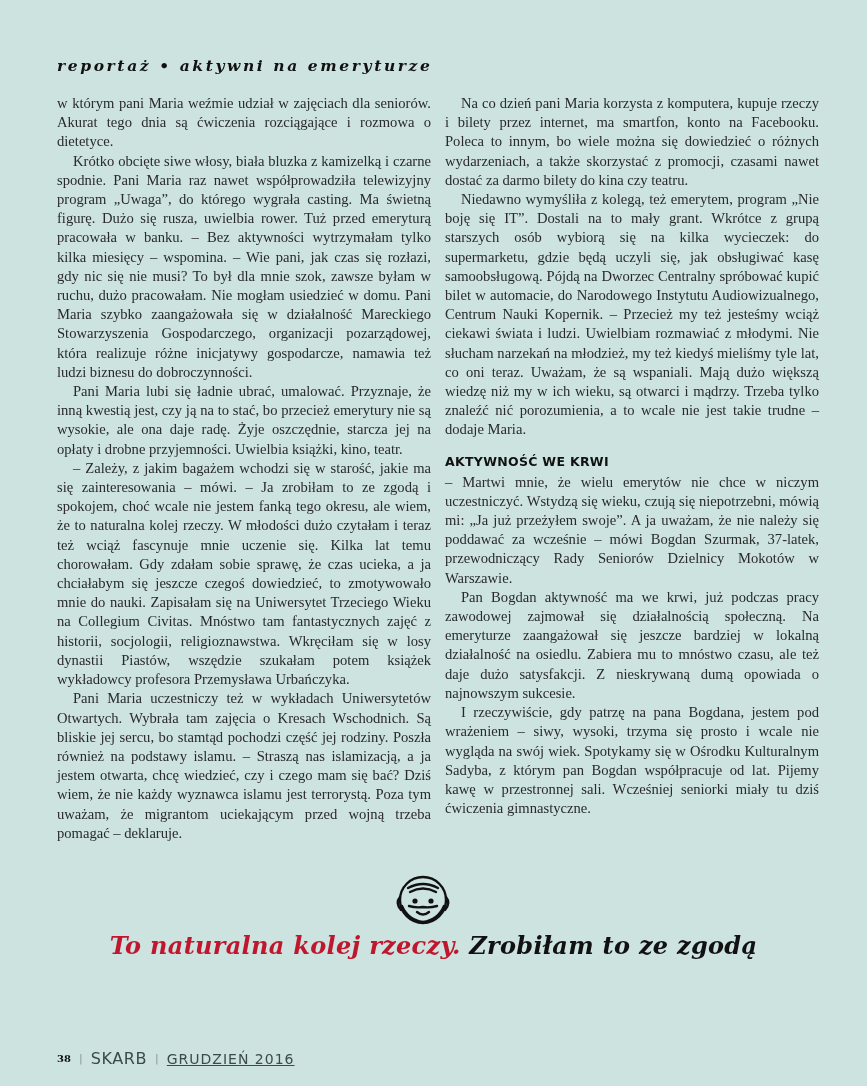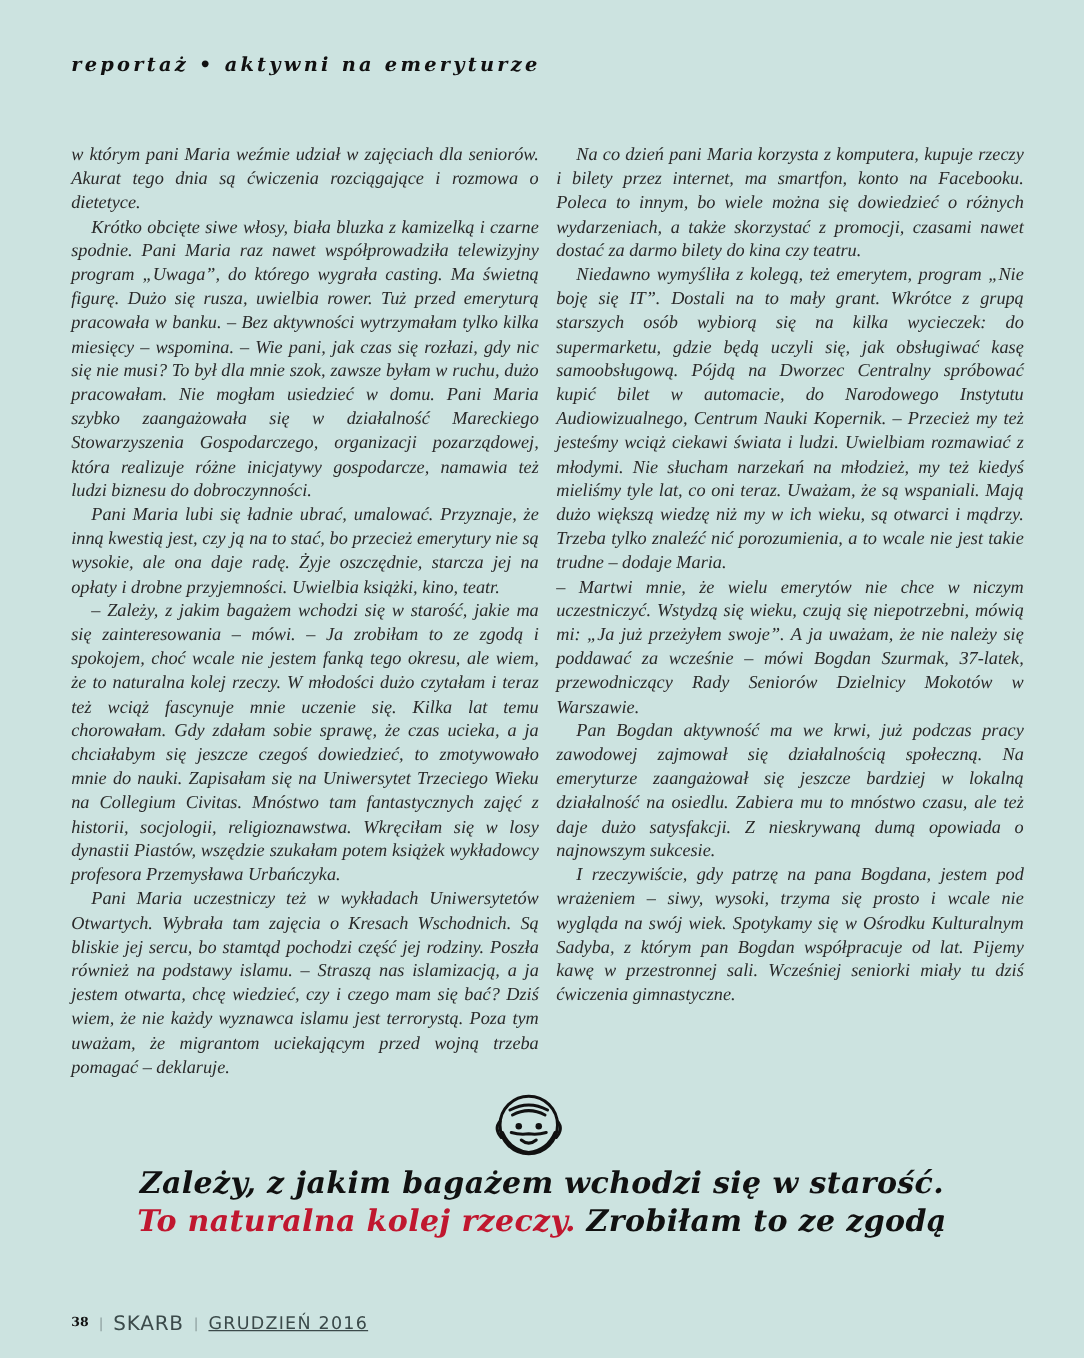--- a/index.html
+++ b/index.html
@@ -4,30 +4,30 @@
 <style>
   html, body { margin: 0; padding: 0; }
   body {
     width: 867px; height: 1086px; overflow: hidden;
     background: #cce3e0;
     font-family: "DejaVu Serif", serif;
     color: #2a2a2a;
     position: relative;
   }
   .header {
-    position: absolute; left: 57px; top: 42px;
+    position: absolute; left: 57px; top: 56px;
     font-family: "DejaVu Serif", serif;
     font-style: italic; font-weight: bold;
     font-size: 15.5px; letter-spacing: 2.6px; color: #111;
   }
   .col {
-    position: absolute; top: 115px; width: 374px;
+    position: absolute; top: 94px; width: 374px;
     font-family: "Liberation Serif", serif;
     font-size: 14.6px; line-height: 19.2px;
-    text-align: justify; hyphens: manual; font-style: italic;
+    text-align: justify; hyphens: manual;
   }
   .col.left { left: 57px; }
   .col.right { left: 445px; }
   .col p { margin: 0; text-indent: 16px; }
   .col p.noindent { text-indent: 0; }
   .col h3 {
     margin: 12px 0 2px 0;
     font-family: "DejaVu Sans", sans-serif;
     font-weight: bold; font-size: 12.5px; letter-spacing: 0.3px;
     color: #111; line-height: 19px;
@@ -67,20 +67,21 @@
   <p class="noindent">w którym pani Maria weźmie udział w zajęciach dla seniorów. Akurat tego dnia są ćwiczenia rozciągające i rozmowa o dietetyce.</p>
   <p>Krótko obcięte siwe włosy, biała bluzka z kamizelką i czarne spodnie. Pani Maria raz nawet współprowadziła telewizyjny program „Uwaga”, do którego wygrała casting. Ma świetną figurę. Dużo się rusza, uwielbia rower. Tuż przed emeryturą pracowała w banku. – Bez aktywności wytrzymałam tylko kilka miesięcy – wspomina. – Wie pani, jak czas się rozłazi, gdy nic się nie musi? To był dla mnie szok, zawsze byłam w ruchu, dużo pracowałam. Nie mogłam usiedzieć w domu. Pani Maria szybko zaangażowała się w działalność Mareckiego Stowarzyszenia Gospodarczego, organizacji pozarządowej, która realizuje różne inicjatywy gospodarcze, namawia też ludzi biznesu do dobroczynności.</p>
   <p>Pani Maria lubi się ładnie ubrać, umalować. Przyznaje, że inną kwestią jest, czy ją na to stać, bo przecież emerytury nie są wysokie, ale ona daje radę. Żyje oszczędnie, starcza jej na opłaty i drobne przyjemności. Uwielbia książki, kino, teatr.</p>
   <p>– Zależy, z jakim bagażem wchodzi się w starość, jakie ma się zainteresowania – mówi. – Ja zrobiłam to ze zgodą i spokojem, choć wcale nie jestem fanką tego okresu, ale wiem, że to naturalna kolej rzeczy. W młodości dużo czytałam i teraz też wciąż fascynuje mnie uczenie się. Kilka lat temu chorowałam. Gdy zdałam sobie sprawę, że czas ucieka, a ja chciałabym się jeszcze czegoś dowiedzieć, to zmotywowało mnie do nauki. Zapisałam się na Uniwersytet Trzeciego Wieku na Collegium Civitas. Mnóstwo tam fantastycznych zajęć z historii, socjologii, religioznawstwa. Wkręciłam się w losy dynastii Piastów, wszędzie szukałam potem książek wykładowcy profesora Przemysława Urbańczyka.</p>
   <p>Pani Maria uczestniczy też w wykładach Uniwersytetów Otwartych. Wybrała tam zajęcia o Kresach Wschodnich. Są bliskie jej sercu, bo stamtąd pochodzi część jej rodziny. Poszła również na podstawy islamu. – Straszą nas islamizacją, a ja jestem otwarta, chcę wiedzieć, czy i czego mam się bać? Dziś wiem, że nie każdy wyznawca islamu jest terrorystą. Poza tym uważam, że migrantom uciekającym przed wojną trzeba pomagać – deklaruje.</p>
 </div>
 
 <div class="col right">
   <p>Na co dzień pani Maria korzysta z komputera, kupuje rzeczy i bilety przez internet, ma smartfon, konto na Facebooku. Poleca to innym, bo wiele można się dowiedzieć o różnych wydarzeniach, a także skorzystać z promocji, czasami nawet dostać za darmo bilety do kina czy teatru.</p>
   <p>Niedawno wymyśliła z kolegą, też emerytem, program „Nie boję się IT”. Dostali na to mały grant. Wkrótce z grupą starszych osób wybiorą się na kilka wycieczek: do supermarketu, gdzie będą uczyli się, jak obsługiwać kasę samoobsługową. Pójdą na Dworzec Centralny spróbować kupić bilet w automacie, do Narodowego Instytutu Audiowizualnego, Centrum Nauki Kopernik. – Przecież my też jesteśmy wciąż ciekawi świata i ludzi. Uwielbiam rozmawiać z młodymi. Nie słucham narzekań na młodzież, my też kiedyś mieliśmy tyle lat, co oni teraz. Uważam, że są wspaniali. Mają dużo większą wiedzę niż my w ich wieku, są otwarci i mądrzy. Trzeba tylko znaleźć nić porozumienia, a to wcale nie jest takie trudne – dodaje Maria.</p>
+  <h3>AKTYWNOŚĆ WE KRWI</h3>
   <p class="noindent">– Martwi mnie, że wielu emerytów nie chce w niczym uczestniczyć. Wstydzą się wieku, czują się niepotrzebni, mówią mi: „Ja już przeżyłem swoje”. A ja uważam, że nie należy się poddawać za wcześnie – mówi Bogdan Szurmak, 37-latek, przewodniczący Rady Seniorów Dzielnicy Mokotów w Warszawie.</p>
   <p>Pan Bogdan aktywność ma we krwi, już podczas pracy zawodowej zajmował się działalnością społeczną. Na emeryturze zaangażował się jeszcze bardziej w lokalną działalność na osiedlu. Zabiera mu to mnóstwo czasu, ale też daje dużo satysfakcji. Z nieskrywaną dumą opowiada o najnowszym sukcesie.</p>
   <p>I rzeczywiście, gdy patrzę na pana Bogdana, jestem pod wrażeniem – siwy, wysoki, trzyma się prosto i wcale nie wygląda na swój wiek. Spotykamy się w Ośrodku Kulturalnym Sadyba, z którym pan Bogdan współpracuje od lat. Pijemy kawę w przestronnej sali. Wcześniej seniorki miały tu dziś ćwiczenia gimnastyczne.</p>
 </div>
 
 <div class="icon-wrap">
   <svg width="70" height="60" viewBox="0 0 70 60">
     <g fill="none" stroke="#111" stroke-width="2.4" stroke-linecap="round">
       <circle cx="35" cy="30" r="23"></circle>
       <path d="M20 18 Q35 10 50 18"></path>
@@ -90,21 +91,20 @@
       <path d="M14 36 Q20 50 35 52 Q50 50 56 36"></path>
       <path d="M21 36 Q28 38 35 37 Q42 38 49 36"></path>
       <path d="M29 42 Q35 47 41 42"></path>
     </g>
     <circle cx="27" cy="31" r="2.6" fill="#111"></circle>
     <circle cx="43" cy="31" r="2.6" fill="#111"></circle>
   </svg>
 </div>
 
 <div class="quote">
-  <div>Zależy, z jakim bagażem wchodzi się w starość.</div>
   <div><span class="accent">To naturalna kolej rzeczy.</span><span> Zrobiłam to ze zgodą</span></div>
 </div>
 
 <div class="footer">
   <span class="pg">38</span>
   <span class="sep">|</span>
   <span class="mag">SKARB</span>
   <span class="sep">|</span>
   <span class="date">GRUDZIEŃ 2016</span>
 </div>

